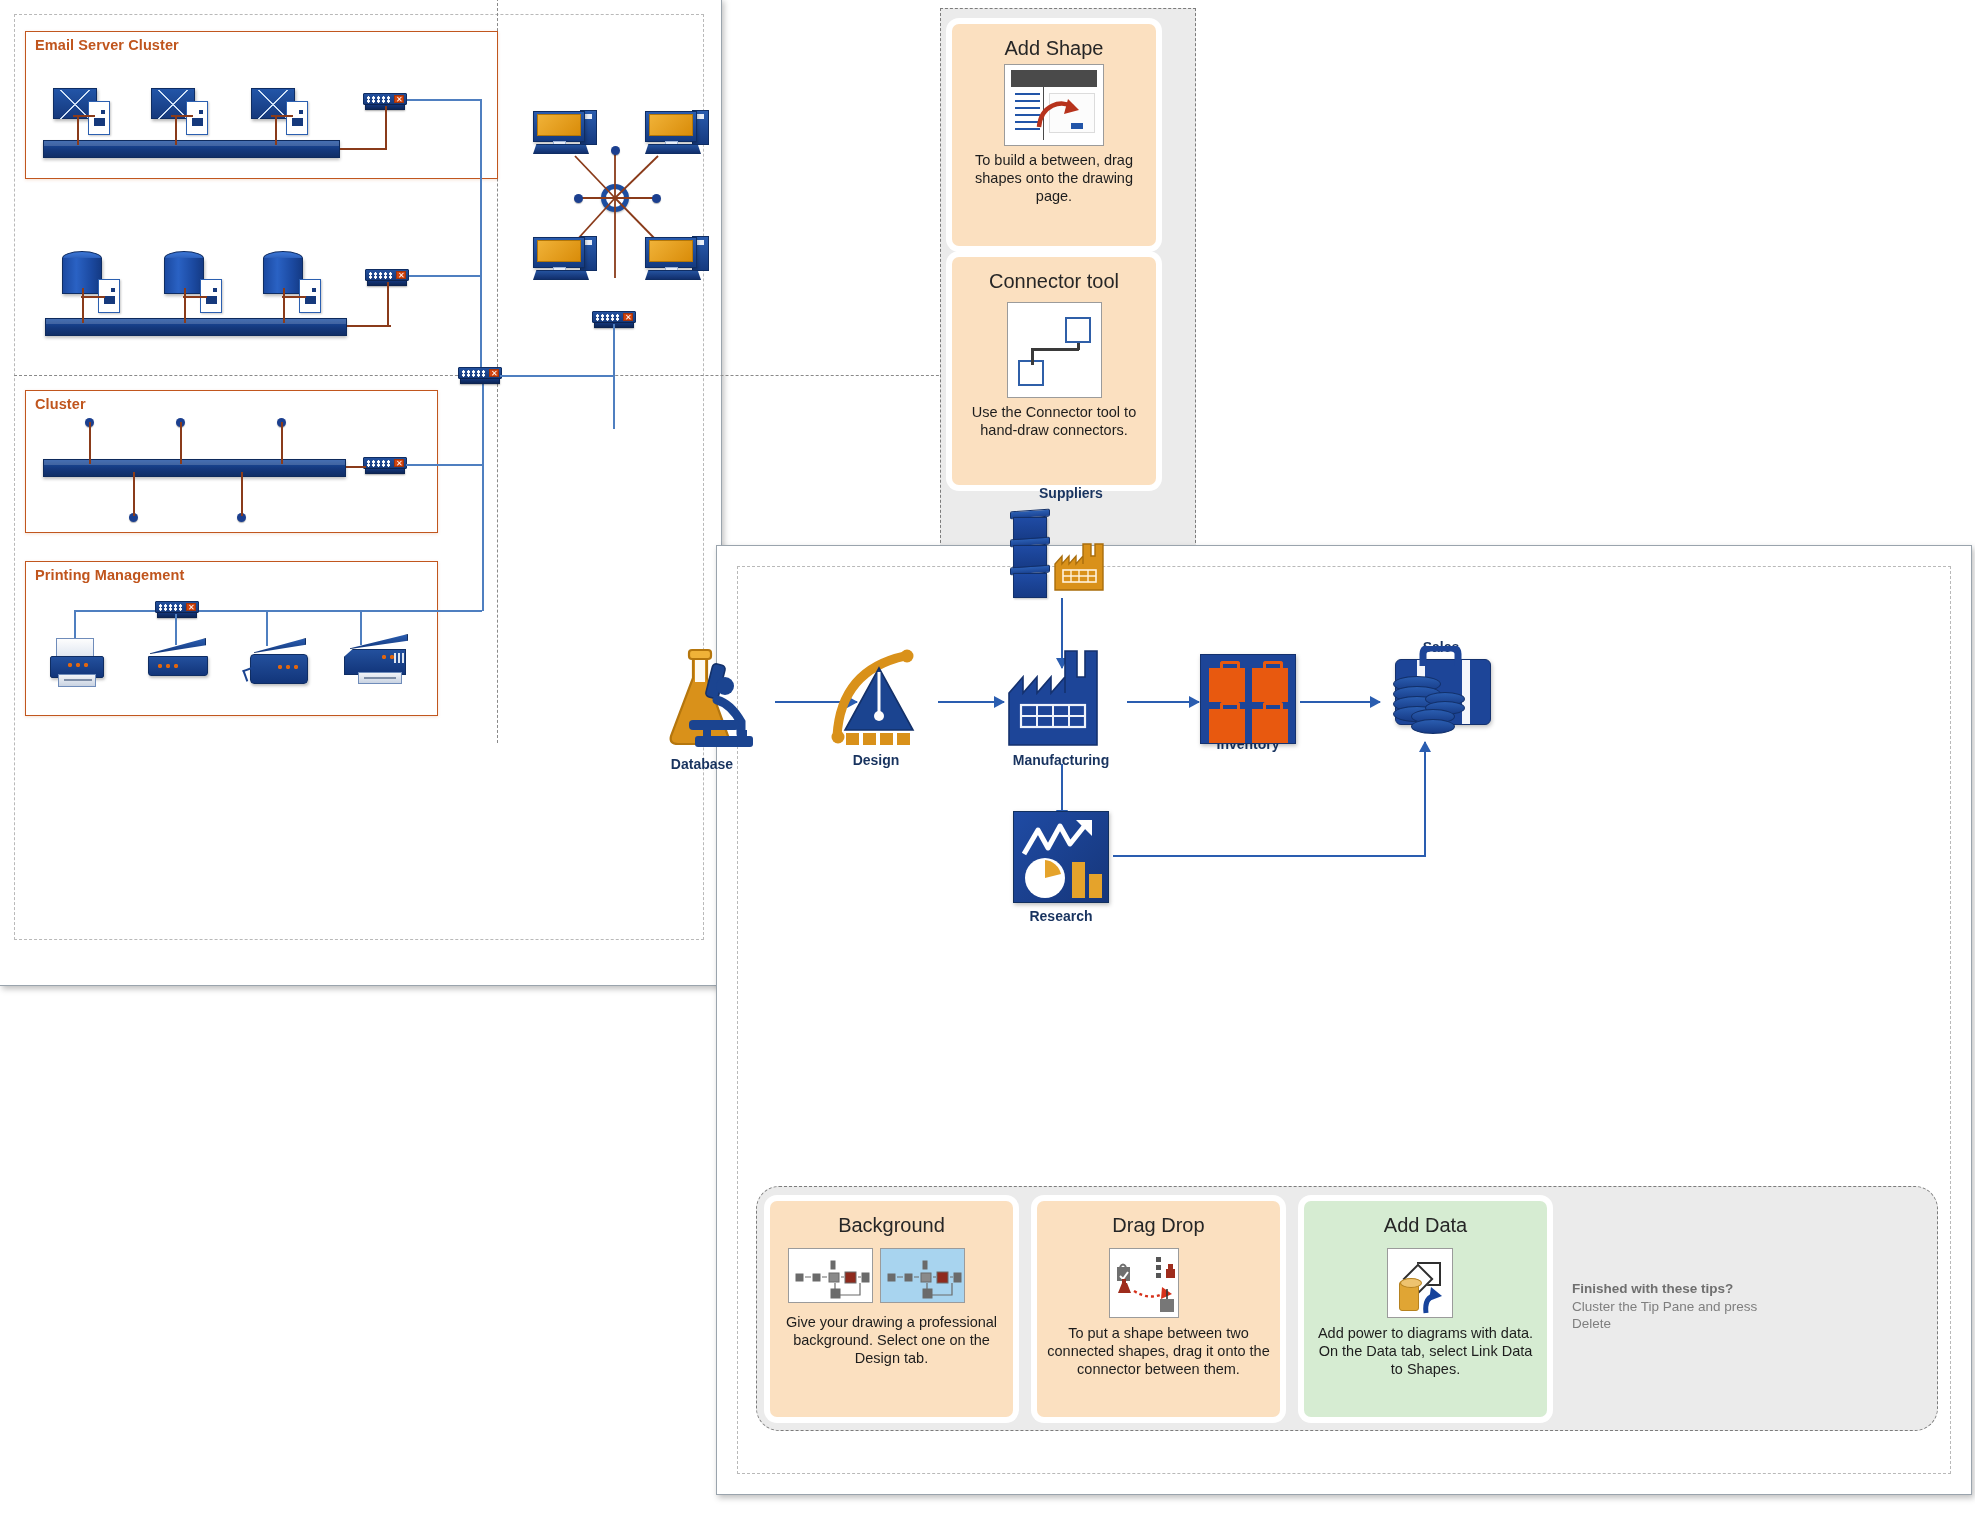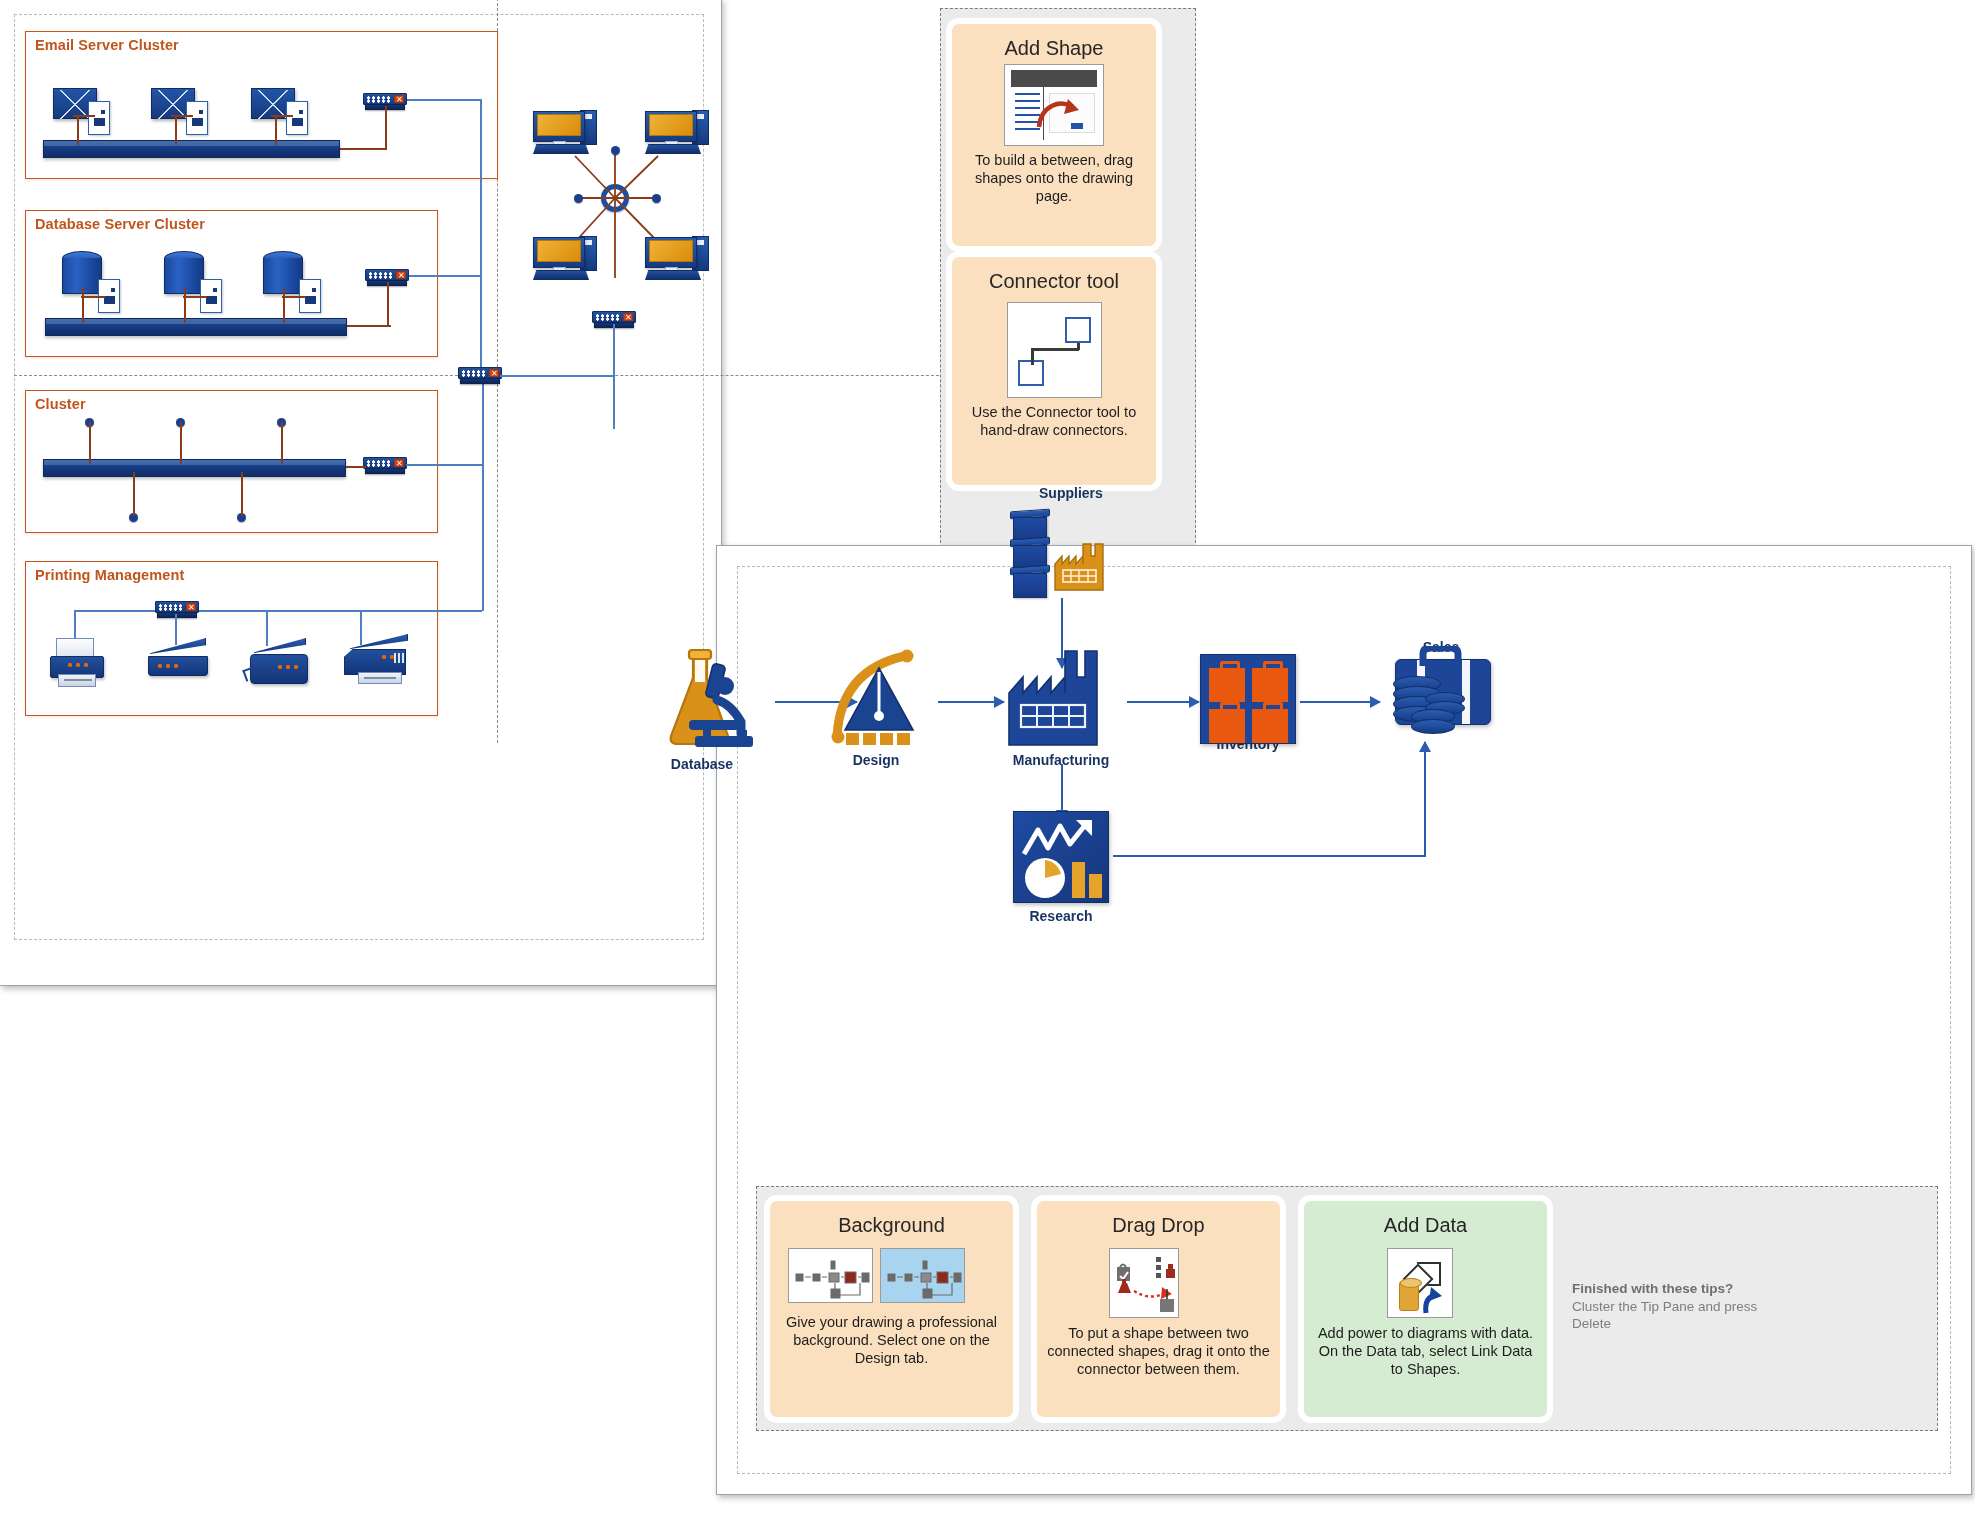--- a/index.html
+++ b/index.html
@@ -285,21 +285,21 @@
     background-size:4px 10px;
   }
 
   
   .tip-pane {
     position:absolute;
     background:#ebebeb;
     border:1.5px dashed #7c7c7c;
   }
   #tip-pane-top   { left: 940px; top: 8px; width: 256px; height: 540px; }
-  #tip-pane-bottom{ left: 755px; top: 1185px; width: 1182px; height: 245px; }
+  #tip-pane-bottom{ left: 755px; top: 1185px; width: 1182px; height: 245px; border-radius: 23px; }
 
   .tip-card{
     position:absolute;
     background:#fbe0c0;
     border-radius:7px;
     box-shadow:0 0 0 6px #ffffff;
   }
   .tip-card.green{ background:#d6ecd2; }
   .tip-title{
     position:absolute; left:0; right:0; top:13px;
@@ -455,23 +455,20 @@
         <div class="leds"></div>
         <div class="badge"></div>
         <div class="base"></div>
     </div>
     <div class="wire-brown" style="left:340px; top:150px; width:47px; height:2px;"></div>
     <div class="wire-brown" style="left:385px; top:108px; width:2px; height:44px;"></div>
 
     <div class="wire-blue" style="left:407px; top:101px; width:75px; height:2px;"></div>
     <div class="wire-blue" style="left:480px; top:101px; width:2px; height:278px;"></div>
 
-    <div class="cluster-box" id="box-db">
-      <div class="cluster-title">Database Server Cluster</div>
-    </div>
     <div class="bus" style="left:45px; top:320px; width:302px;"></div>
 
     <div class="cylinder" style="left:62px; top:253px;">
       <div class="top"></div>
         <div class="body"></div>
     </div>
     <div class="srv-card" style="left:98px; top:281px;"></div>
     <div class="wire-brown" style="left:81px; top:298px; width:24px; height:2px;"></div>
     <div class="wire-brown" style="left:82px; top:290px; width:2px; height:35px;"></div>
 

